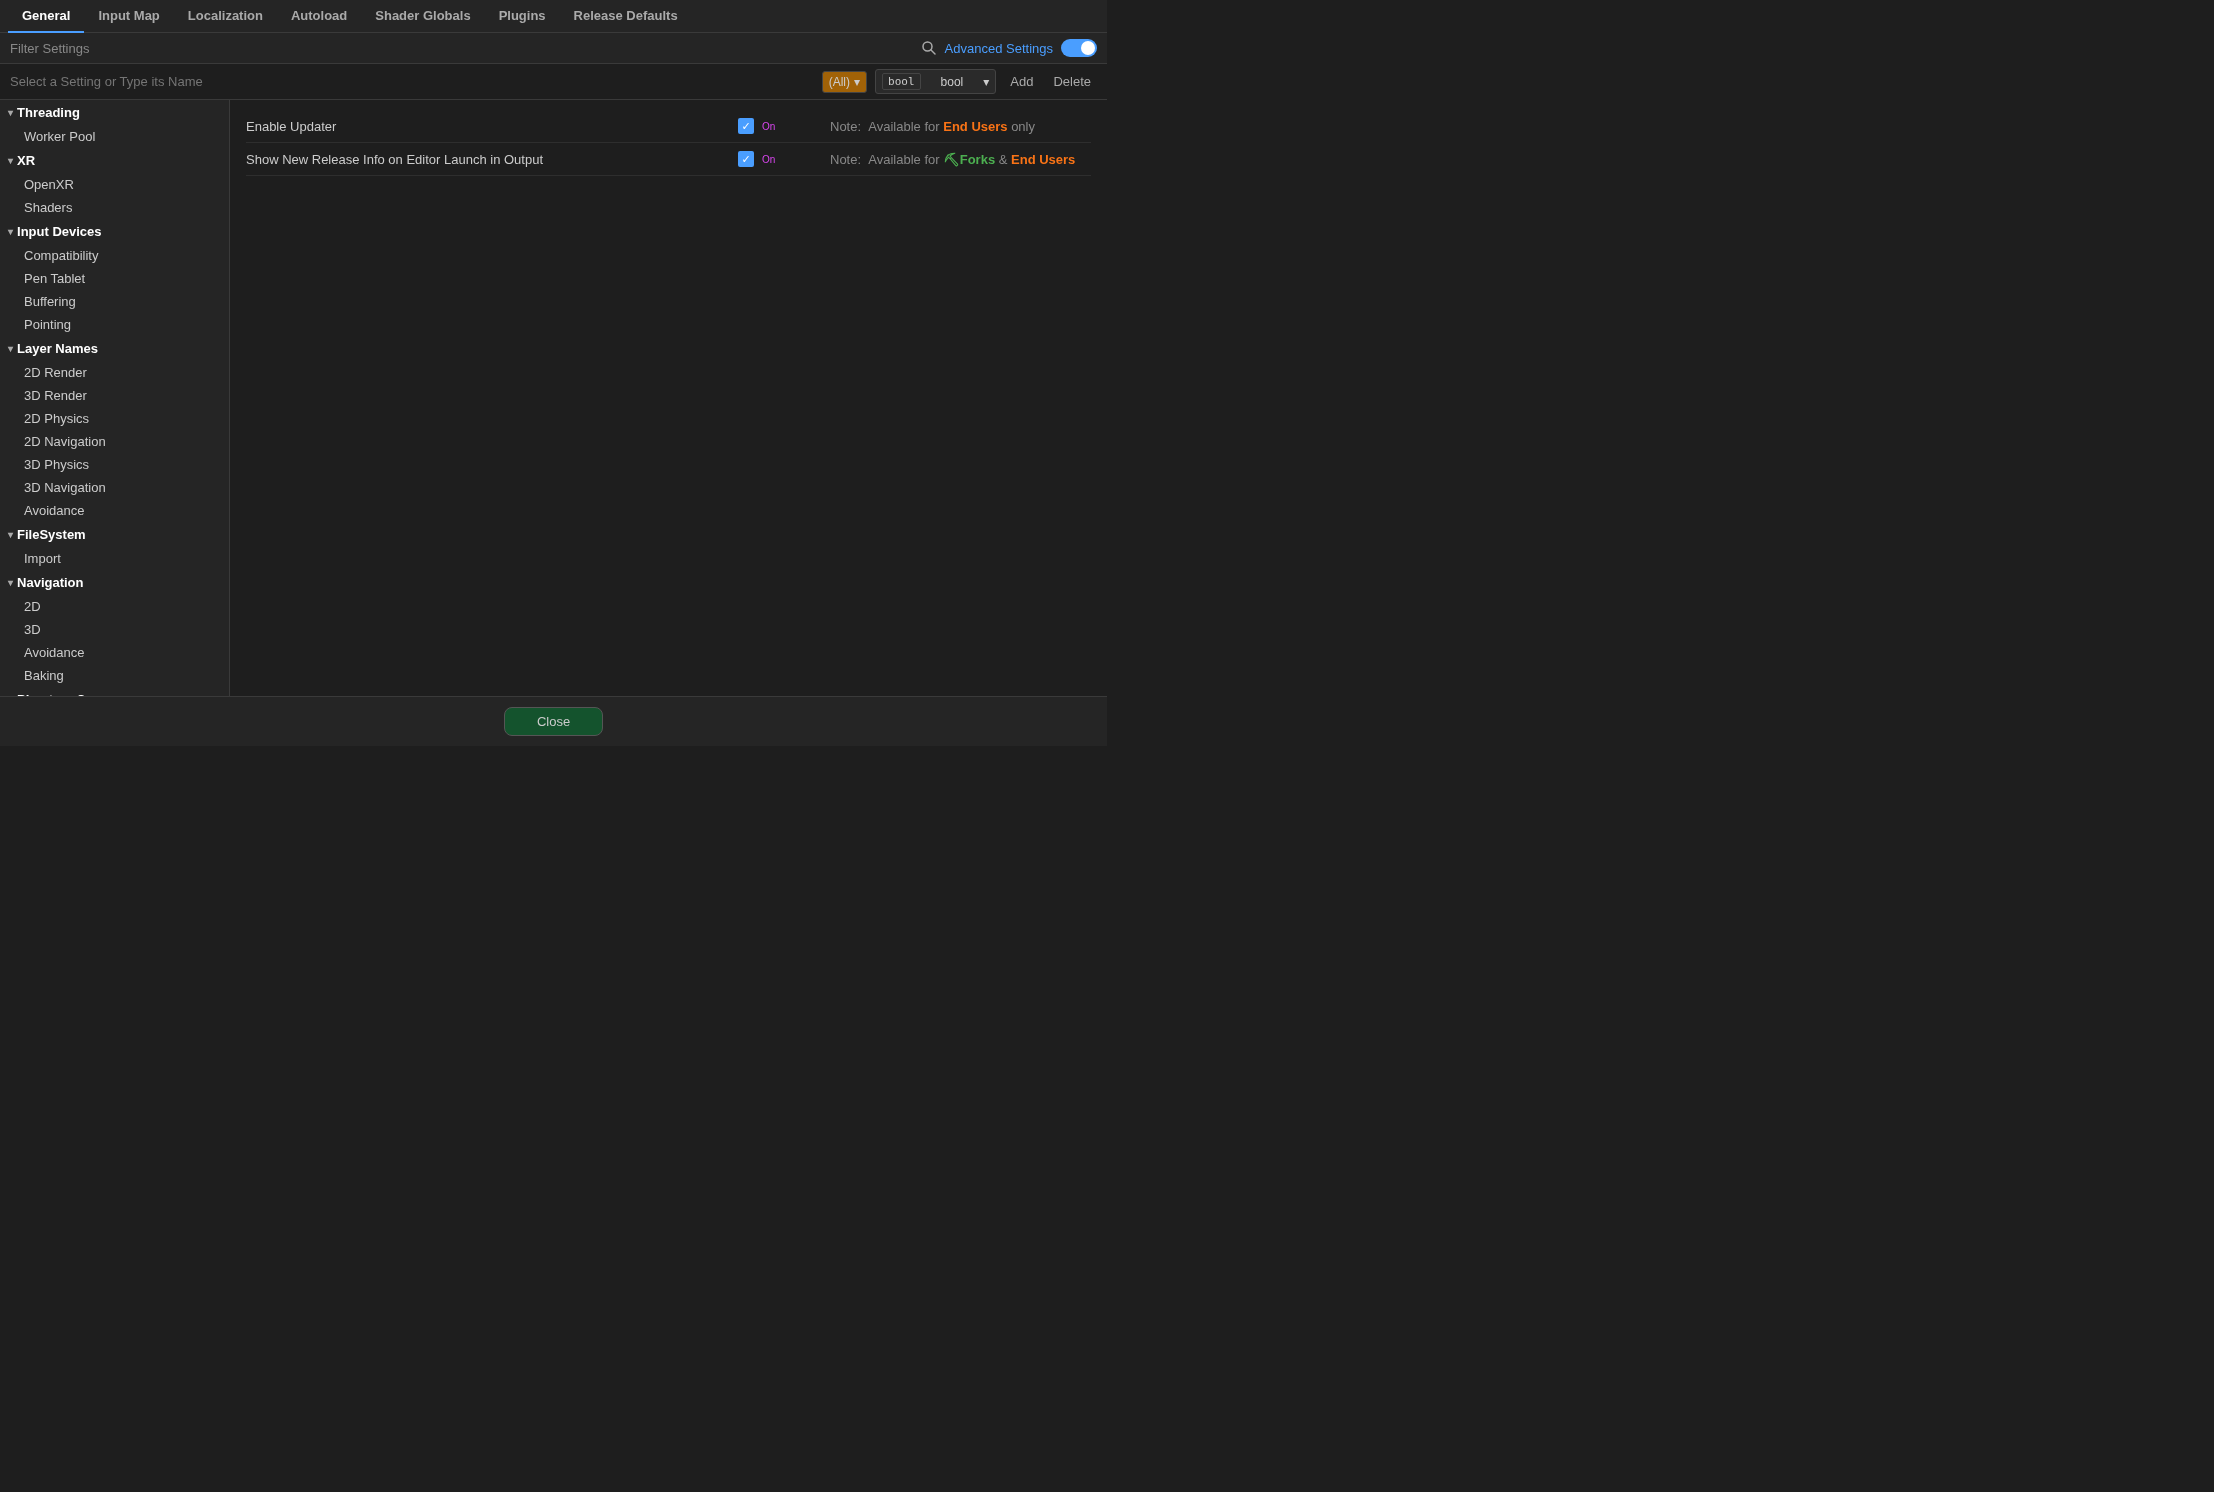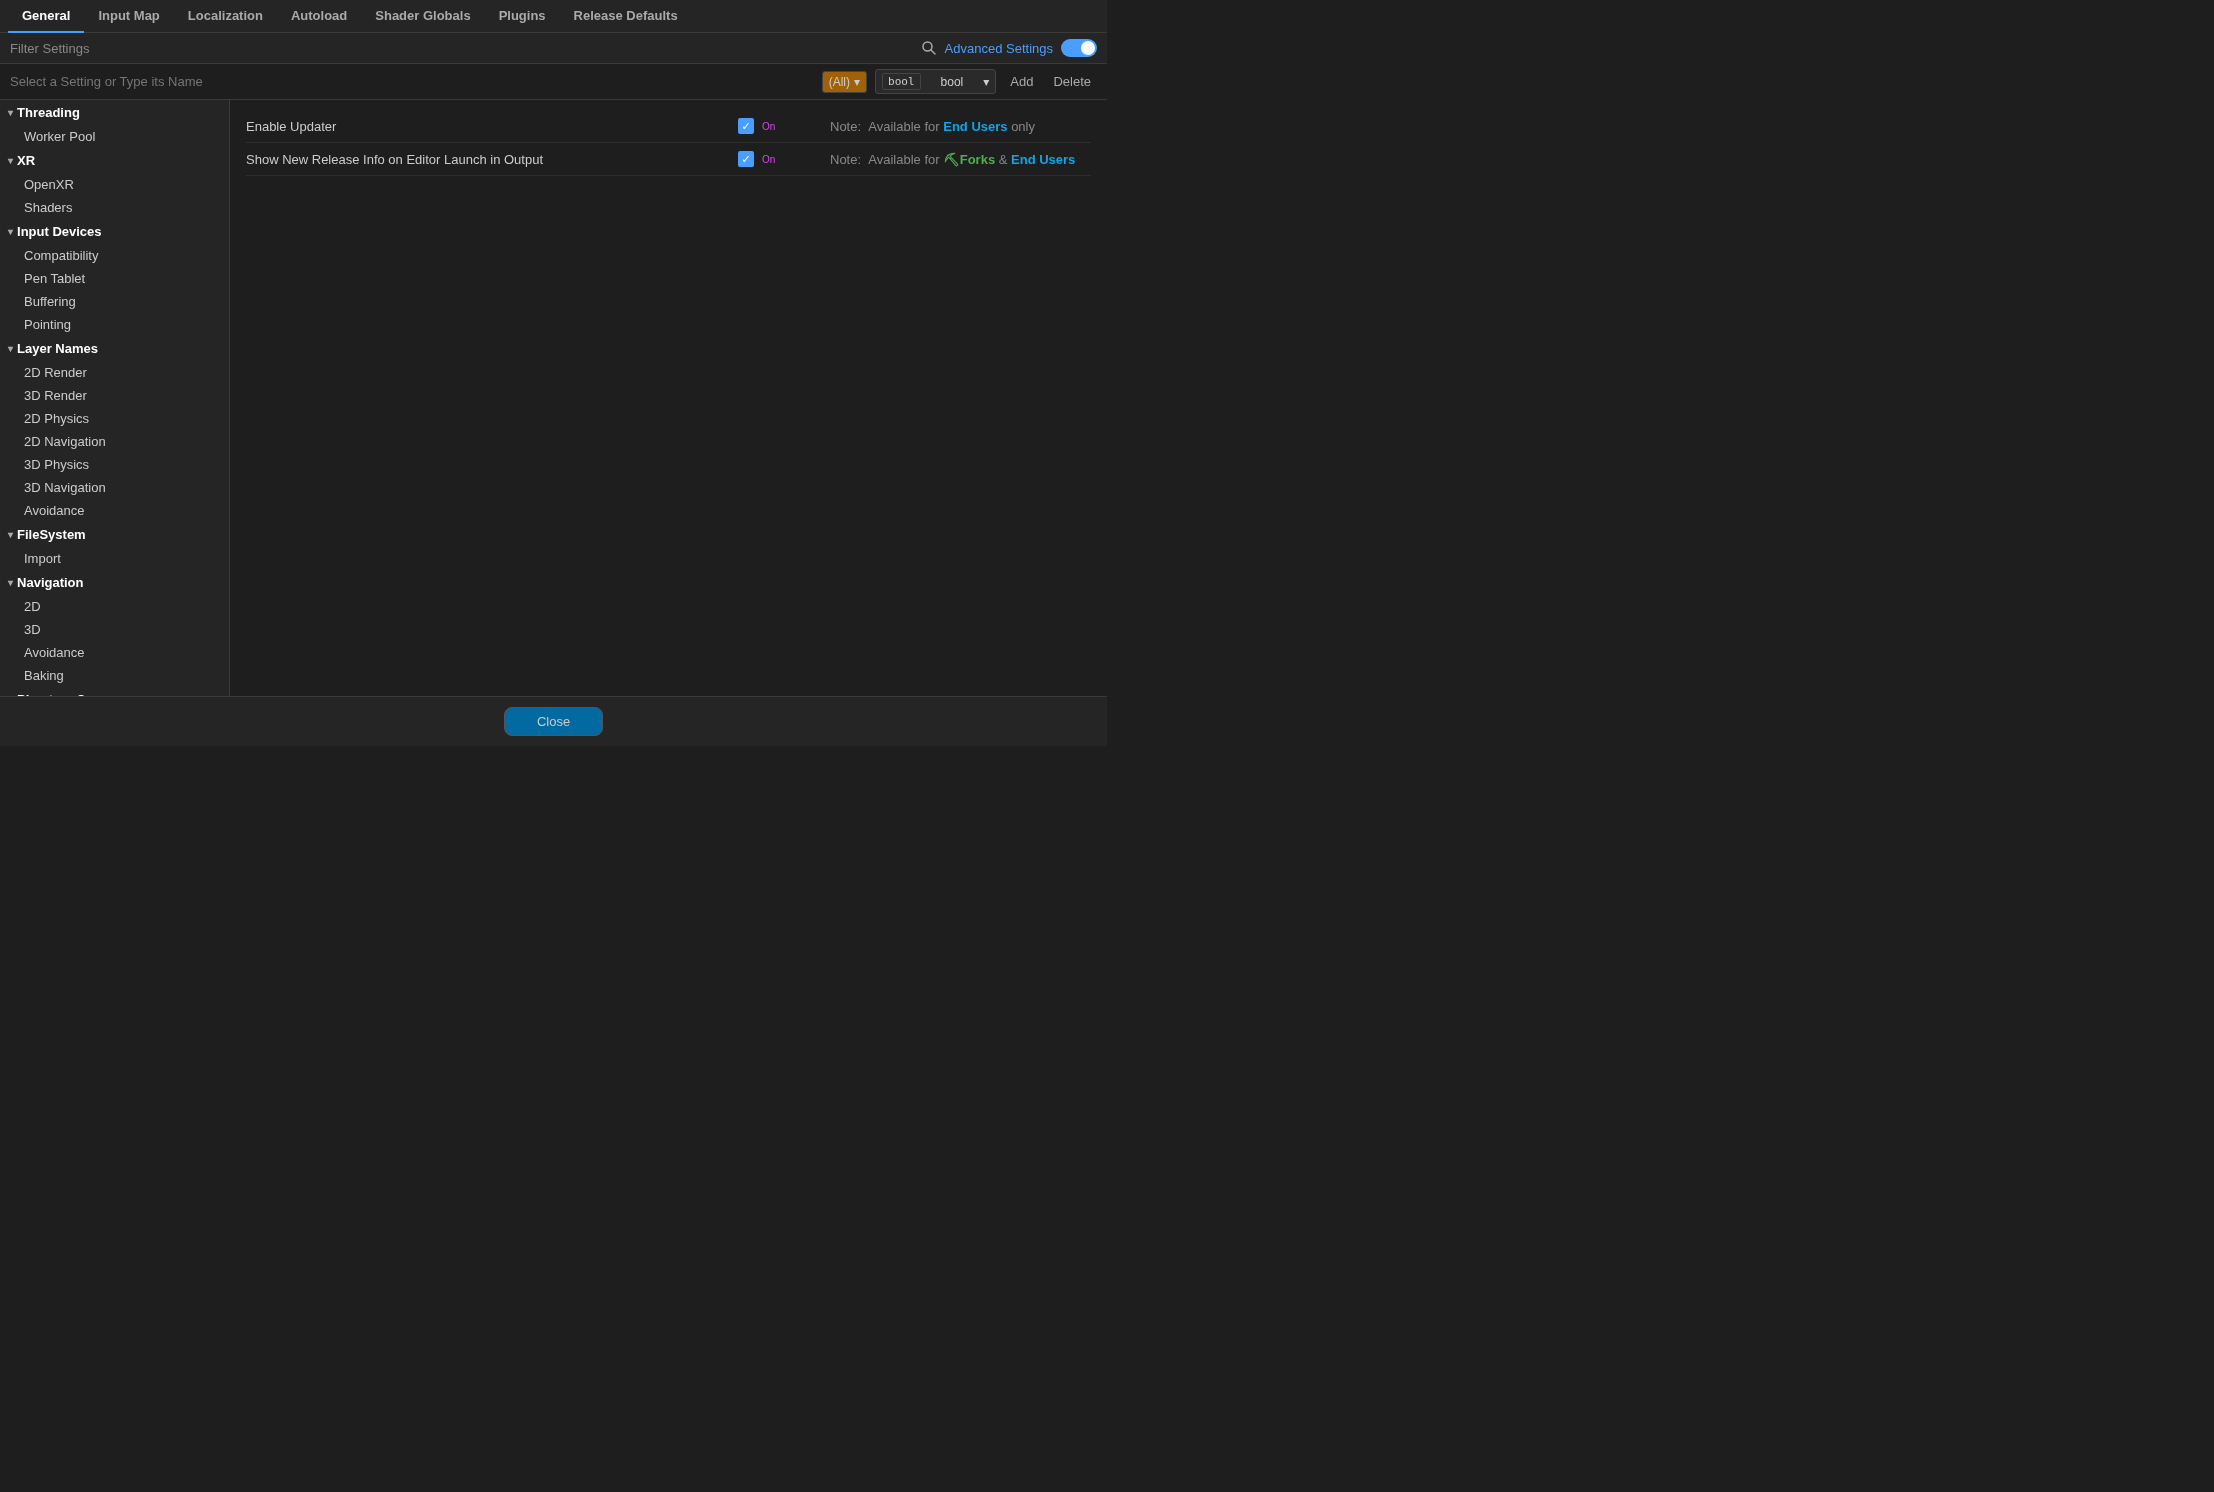--- a/index.html
+++ b/index.html
@@ -212,40 +212,40 @@
     }
     .on-label {
       color: #d946ef;
       font-size: 10px;
     }
     .note-text {
       color: #888888;
       font-size: 13px;
     }
     .note-text .keyword {
-      color: #0ea5e9;
+      color: #f97316;
       font-weight: 600;
     }
     .note-text .keyword-green {
       color: #4caf50;
       font-weight: 600;
     }
 
     
     .footer {
       display: flex;
       justify-content: center;
       align-items: center;
       padding: 10px;
       border-top: 1px solid #3a3a3a;
       background: #252525;
       flex-shrink: 0;
     }
     .close-btn {
-      background: #0369a1;
+      background: #14532d;
       border: 1px solid #555;
       color: #cccccc;
       padding: 6px 32px;
       border-radius: 8px;
       cursor: pointer;
       font-size: 13px;
     }
 
     .bool-badge {
       background: #2a2a2a;

